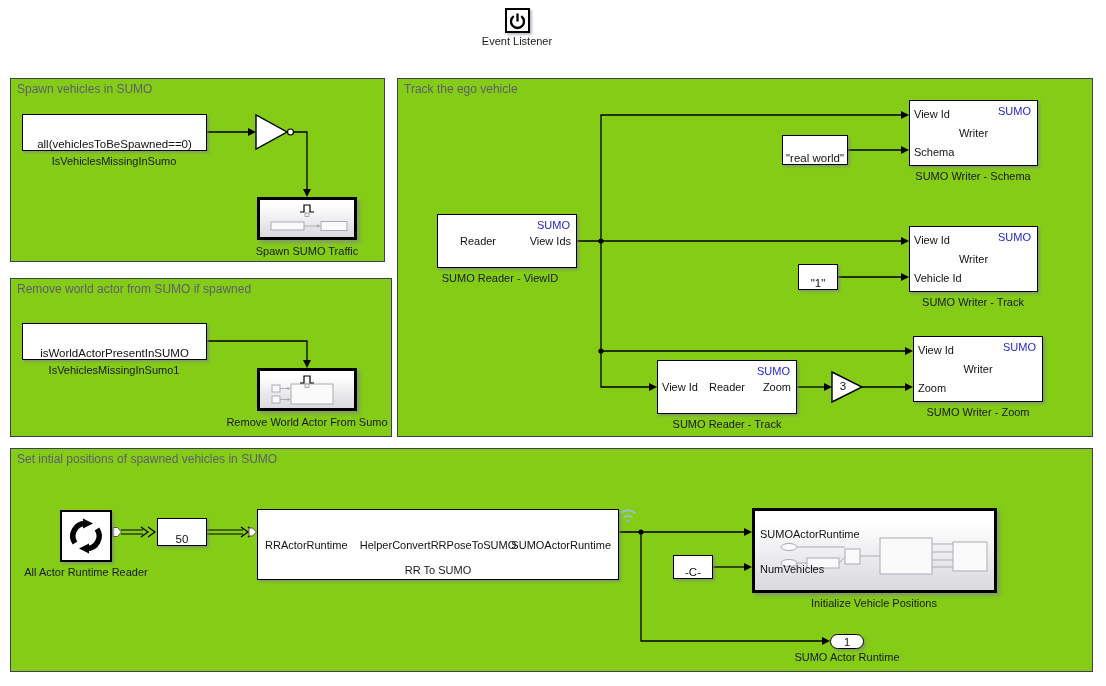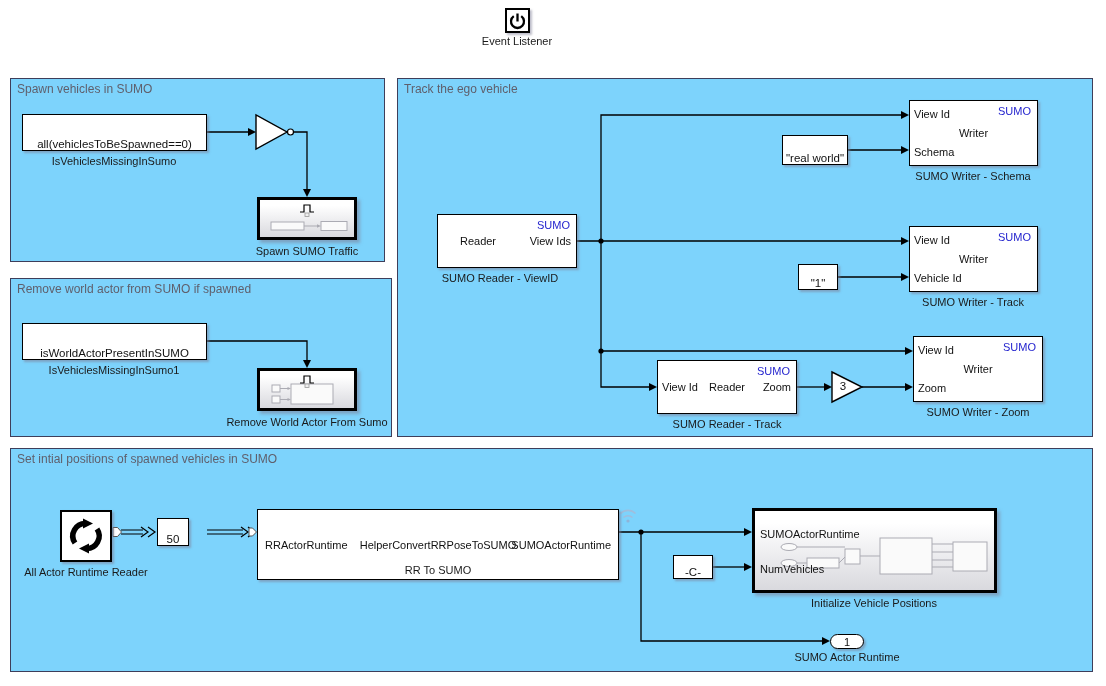--- a/index.html
+++ b/index.html
@@ -1,18 +1,18 @@
 <!DOCTYPE html>
 <html><head>
 <meta charset="utf-8">
 <style>
   html,body{margin:0;padding:0;background:#fff;}
   #canvas{position:relative;width:1106px;height:686px;background:#fff;overflow:hidden;
           font-family:"Liberation Sans",sans-serif;color:#111;}
-  .region{position:absolute;background:#7dd3fc;border:1px solid #3E3E5A;z-index:0;box-sizing:border-box;}
+  .region{position:absolute;background:#84cc16;border:1px solid #3E3E5A;z-index:0;box-sizing:border-box;}
   .region-title{position:absolute;top:3px;left:6px;font-size:12px;color:#5F5F6C;white-space:nowrap;}
   #wires{position:absolute;left:0;top:0;z-index:1;pointer-events:none;}
   .blk{position:absolute;background:#fff;border:1px solid #000;box-sizing:border-box;z-index:2;
        box-shadow:2px 2px 2px rgba(125,125,150,.55);}
   .expr{display:flex;align-items:flex-end;justify-content:center;font-size:11.5px;white-space:nowrap;}
   .subsys{border:3px solid #000;background:linear-gradient(180deg,#ffffff 15%,#d9d9de 100%);
           box-shadow:3px 3px 3px rgba(125,125,150,.55);}
   .lbl{position:absolute;transform:translateX(-50%);font-size:11px;color:#1a1a1a;
        white-space:nowrap;z-index:3;}
   .sumo-tag{position:absolute;top:4px;right:6px;font-size:11px;color:#2424CE;}
@@ -216,21 +216,21 @@
   <div class="blk" style="left:60px;top:510px;width:52px;height:52px;border-width:2px">
     <svg width="48" height="48">
       <path d="M13,31 A12.5,12.5 0 0 1 24,11.5" stroke="#000" stroke-width="5.5" fill="none"></path>
       <polygon points="31,11.5 21,6.5 21,16.5" fill="#000"></polygon>
       <path d="M35,17 A12.5,12.5 0 0 1 24,36.5" stroke="#000" stroke-width="5.5" fill="none"></path>
       <polygon points="17,36.5 27,31.5 27,41.5" fill="#000"></polygon>
     </svg>
   </div>
   <div class="lbl" style="left:86px;top:566px">All Actor Runtime Reader</div>
 
-  <div class="blk expr" style="left:157px;top:518px;width:32px;height:28px">
+  <div class="blk expr" style="left:157px;top:518px;width:50px;height:28px">
     <span>50</span>
   </div>
 
   <div class="blk" style="left:257px;top:509px;width:362px;height:71px">
     <span class="p vl" style="left:7px">RRActorRuntime</span>
     <span class="p ctr">HelperConvertRRPoseToSUMO</span>
     <span class="p vr" style="right:7px">SUMOActorRuntime</span>
   </div>
   <div class="lbl" style="left:438px;top:564px">RR To SUMO</div>
 

